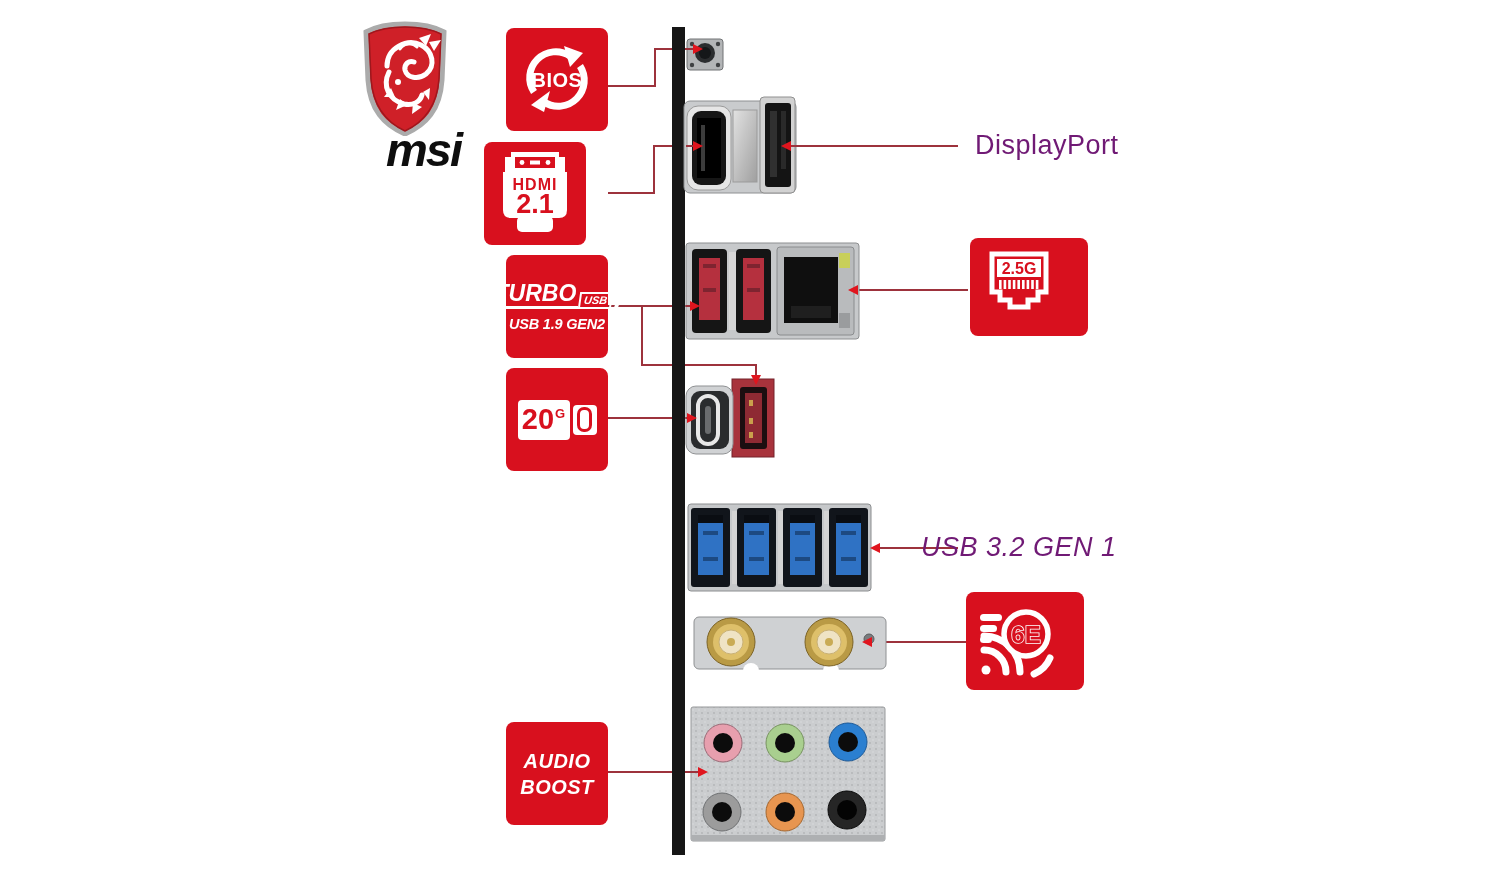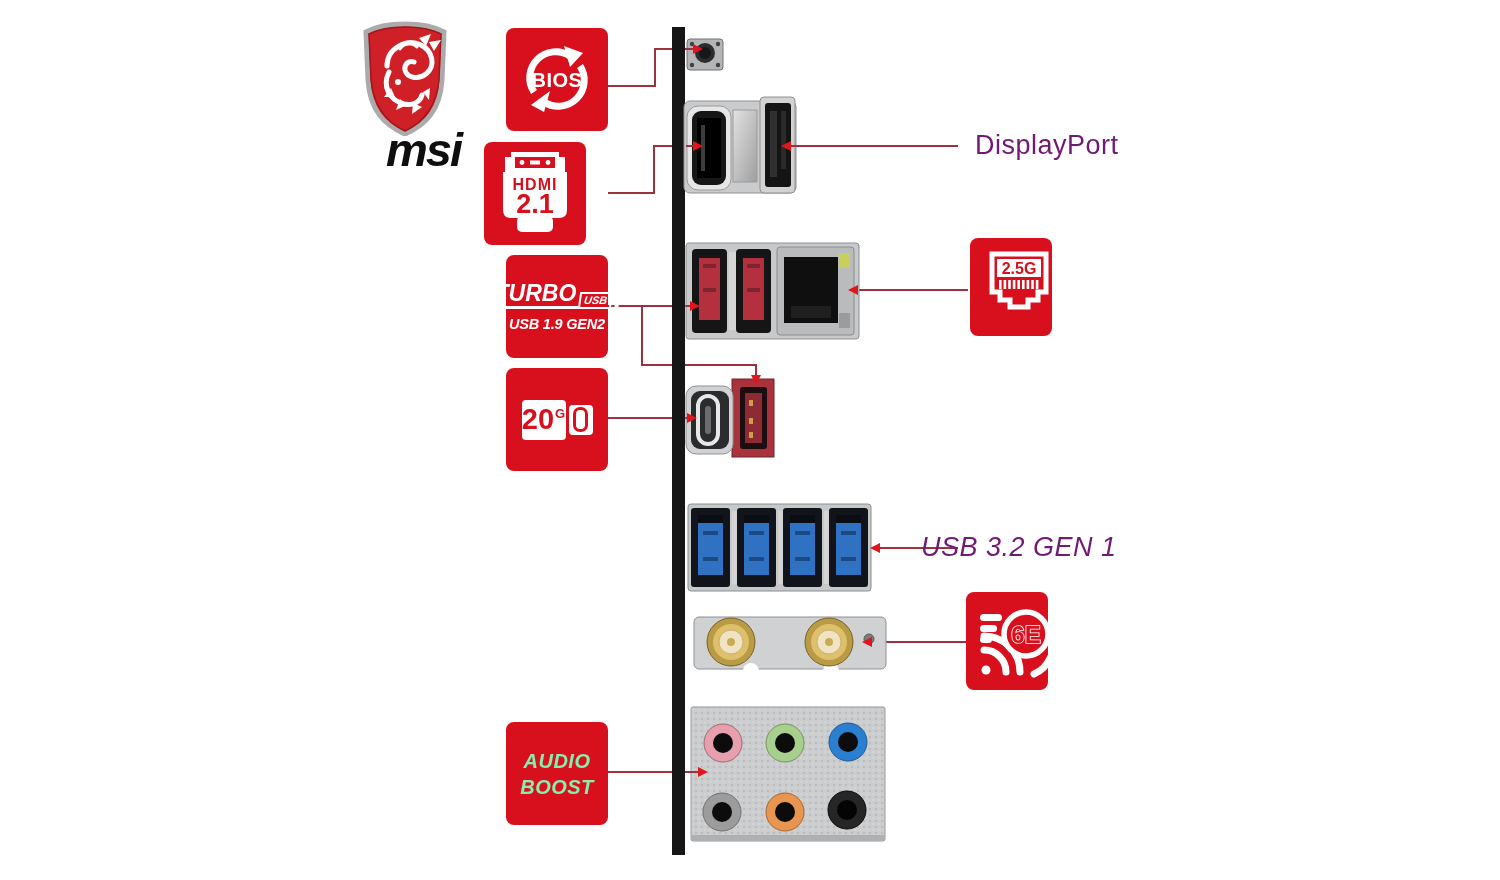--- a/index.html
+++ b/index.html
@@ -24,31 +24,31 @@
   .turbo-wrap{position:absolute;left:0;top:0;right:0;bottom:0;display:flex;flex-direction:column;
               align-items:center;justify-content:center;color:#fff;font-style:italic;font-weight:700;border-radius:26px;}
   .turbo-l1{display:flex;align-items:flex-end;}
   .turbo-word{font-size:23px;border-bottom:3px solid #fff;padding:0 2px 1px 0;line-height:1;}
   .usb-box{font-size:11px;border:2px solid #fff;padding:1px 3px;margin:0 0 0 1px;line-height:1;
            transform:skewX(-8deg);}
   .usb-slash{width:4px;height:15px;background:#fff;margin-left:3px;transform:skewX(-18deg);}
   .turbo-l2{font-size:14.5px;margin-top:7px;letter-spacing:-0.2px;}
   .g20-wrap{position:absolute;left:0;top:0;right:0;bottom:0;display:flex;align-items:center;
             justify-content:center;}
-  .g20-stick{background:#fff;border-radius:4px;width:44px;height:40px;display:flex;
+  .g20-stick{background:#fff;border-radius:4px;width:52px;height:40px;display:flex;
              align-items:center;justify-content:center;color:var(--badge-red);font-weight:700;}
   .g20-num{font-size:29px;line-height:1;}
   .g20-sup{font-size:13px;margin:-12px 0 0 1px;}
   .g20-cap{background:#fff;border-radius:4px;width:24px;height:30px;margin-left:3px;display:flex;
            align-items:center;justify-content:center;}
   .g20-pill{width:9px;height:19px;border:3px solid var(--badge-red);border-radius:7px;}
   .audio-wrap{position:absolute;left:0;top:0;right:0;bottom:0;display:flex;flex-direction:column;
-              align-items:center;justify-content:center;color:#86efac;font-style:italic;font-weight:700;
+              align-items:center;justify-content:center;color:#ffffff;font-style:italic;font-weight:700;
               font-size:20px;line-height:26px;letter-spacing:.5px;}
-  .sq98{width:82px;height:98px;}
+  .sq98{width:118px;height:98px;}
 </style>
 </head>
 <body>
 
 <div id="canvas">
 
   <svg id="lines-under" width="1500" height="880">
     <g fill="none" style="stroke:var(--line-red)" stroke-width="2">
       <path d="M608,86 H655 V49 H693"></path>
       <path d="M608,193 H654 V146 H694"></path>

